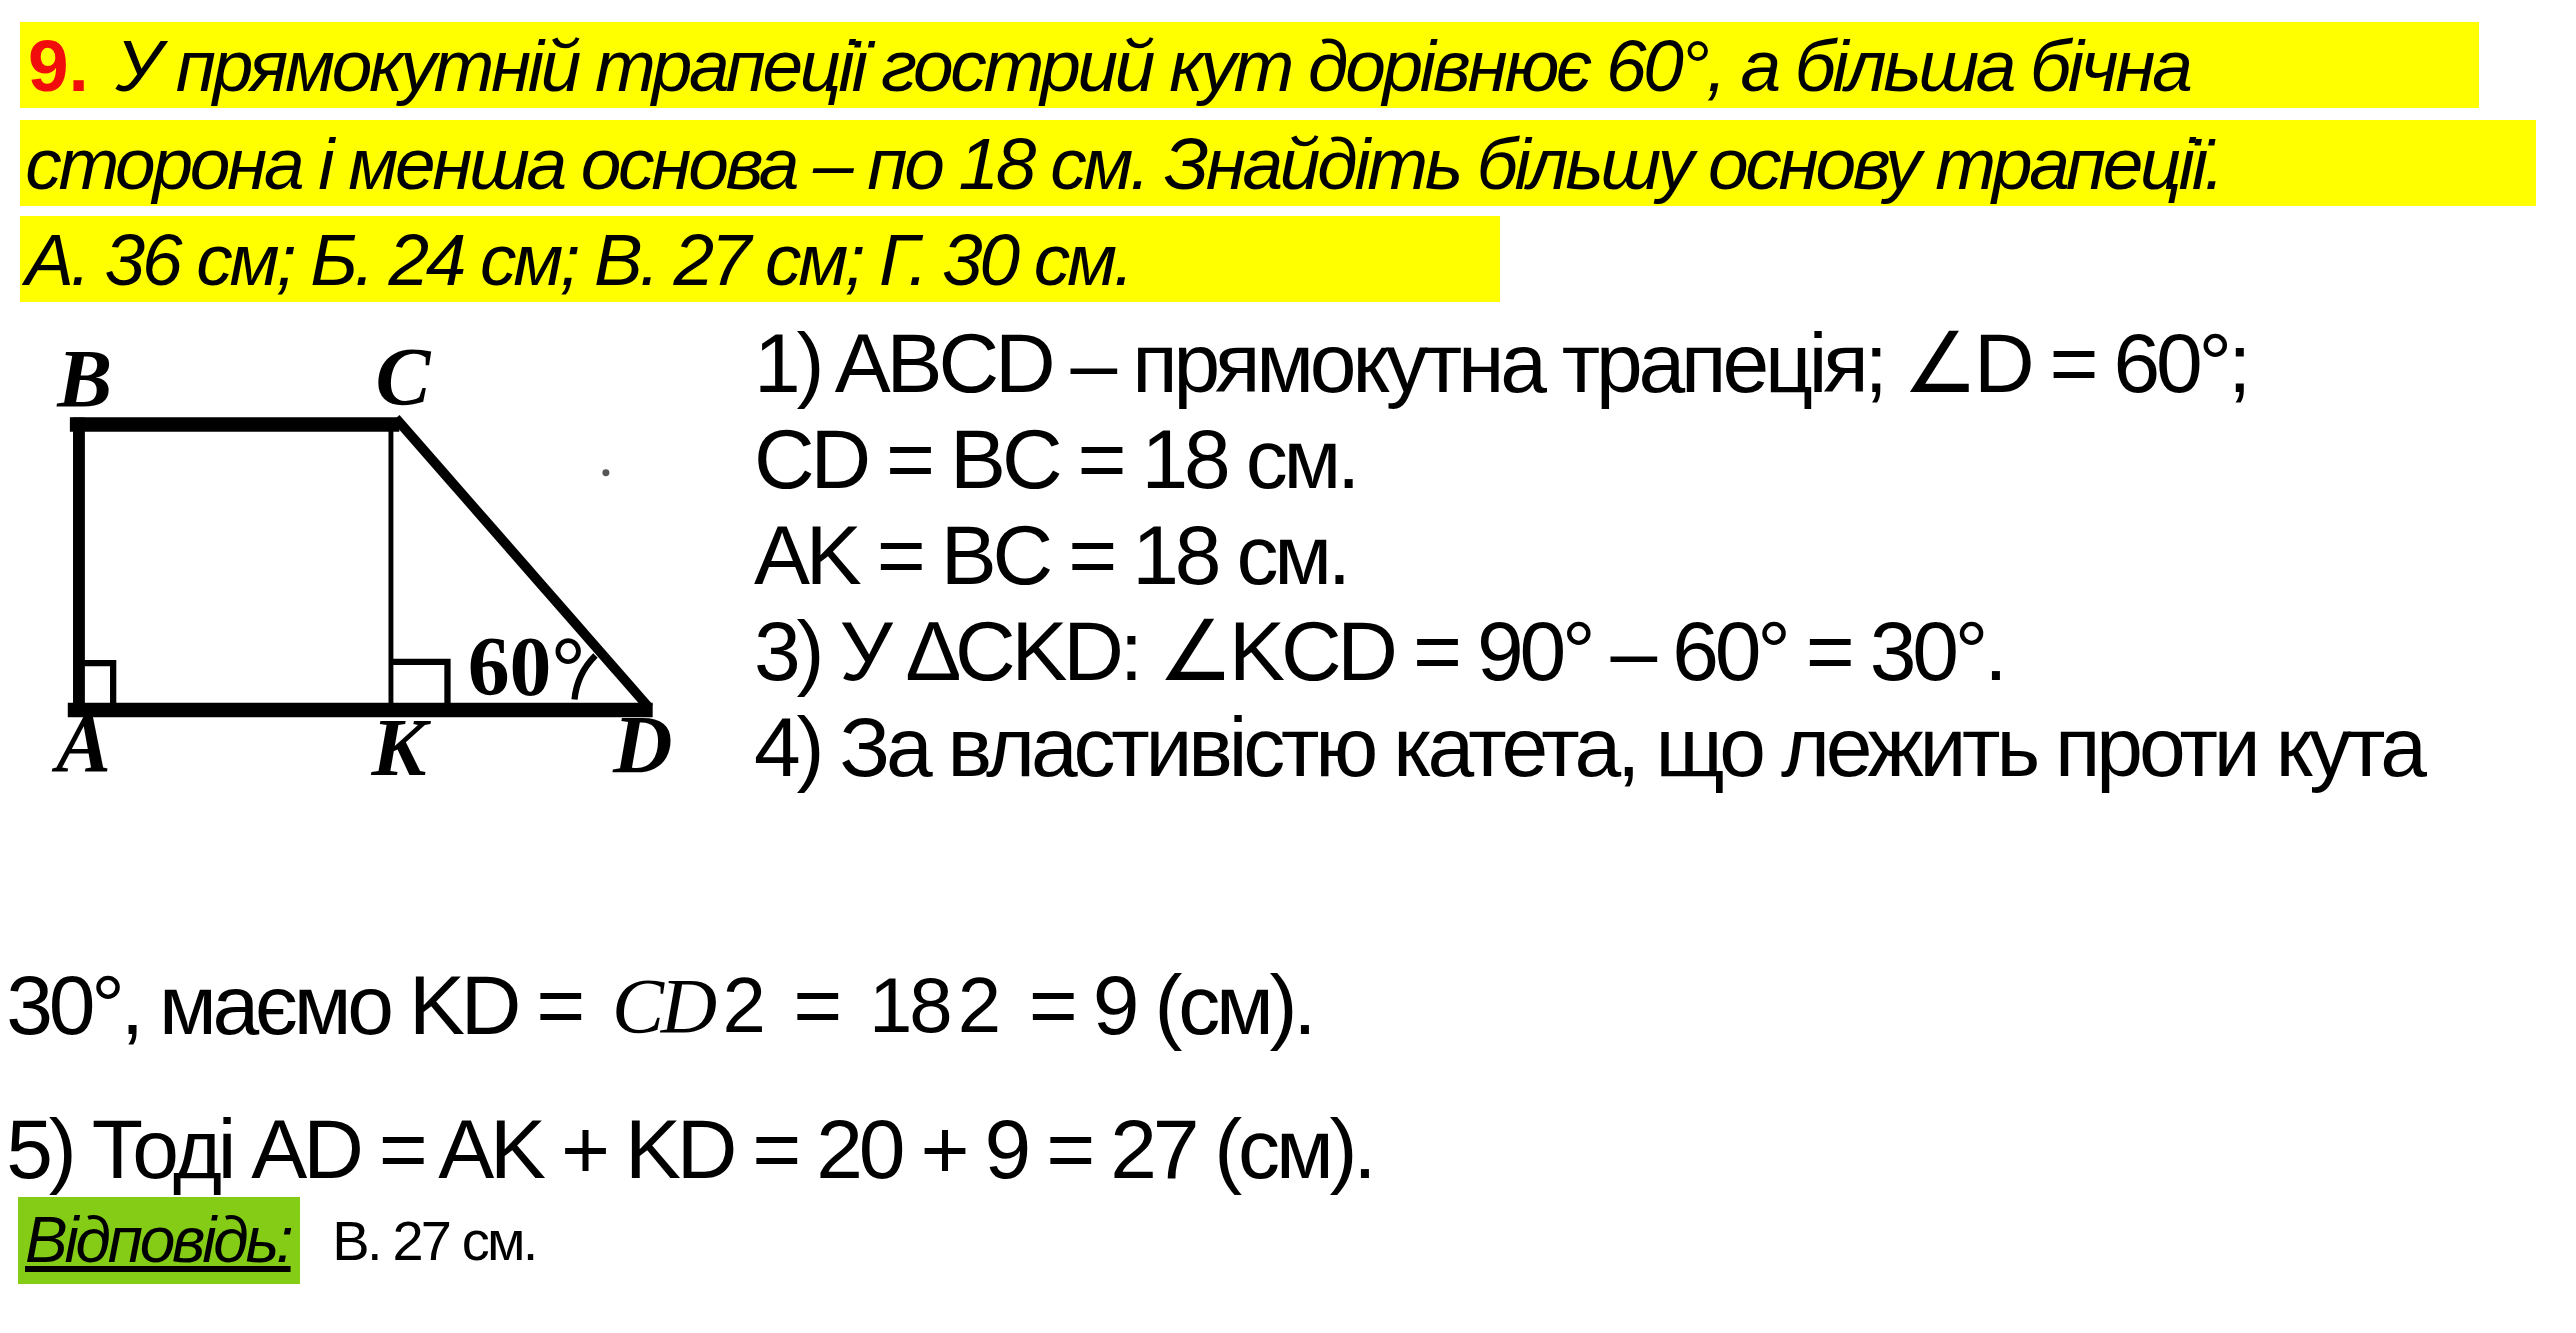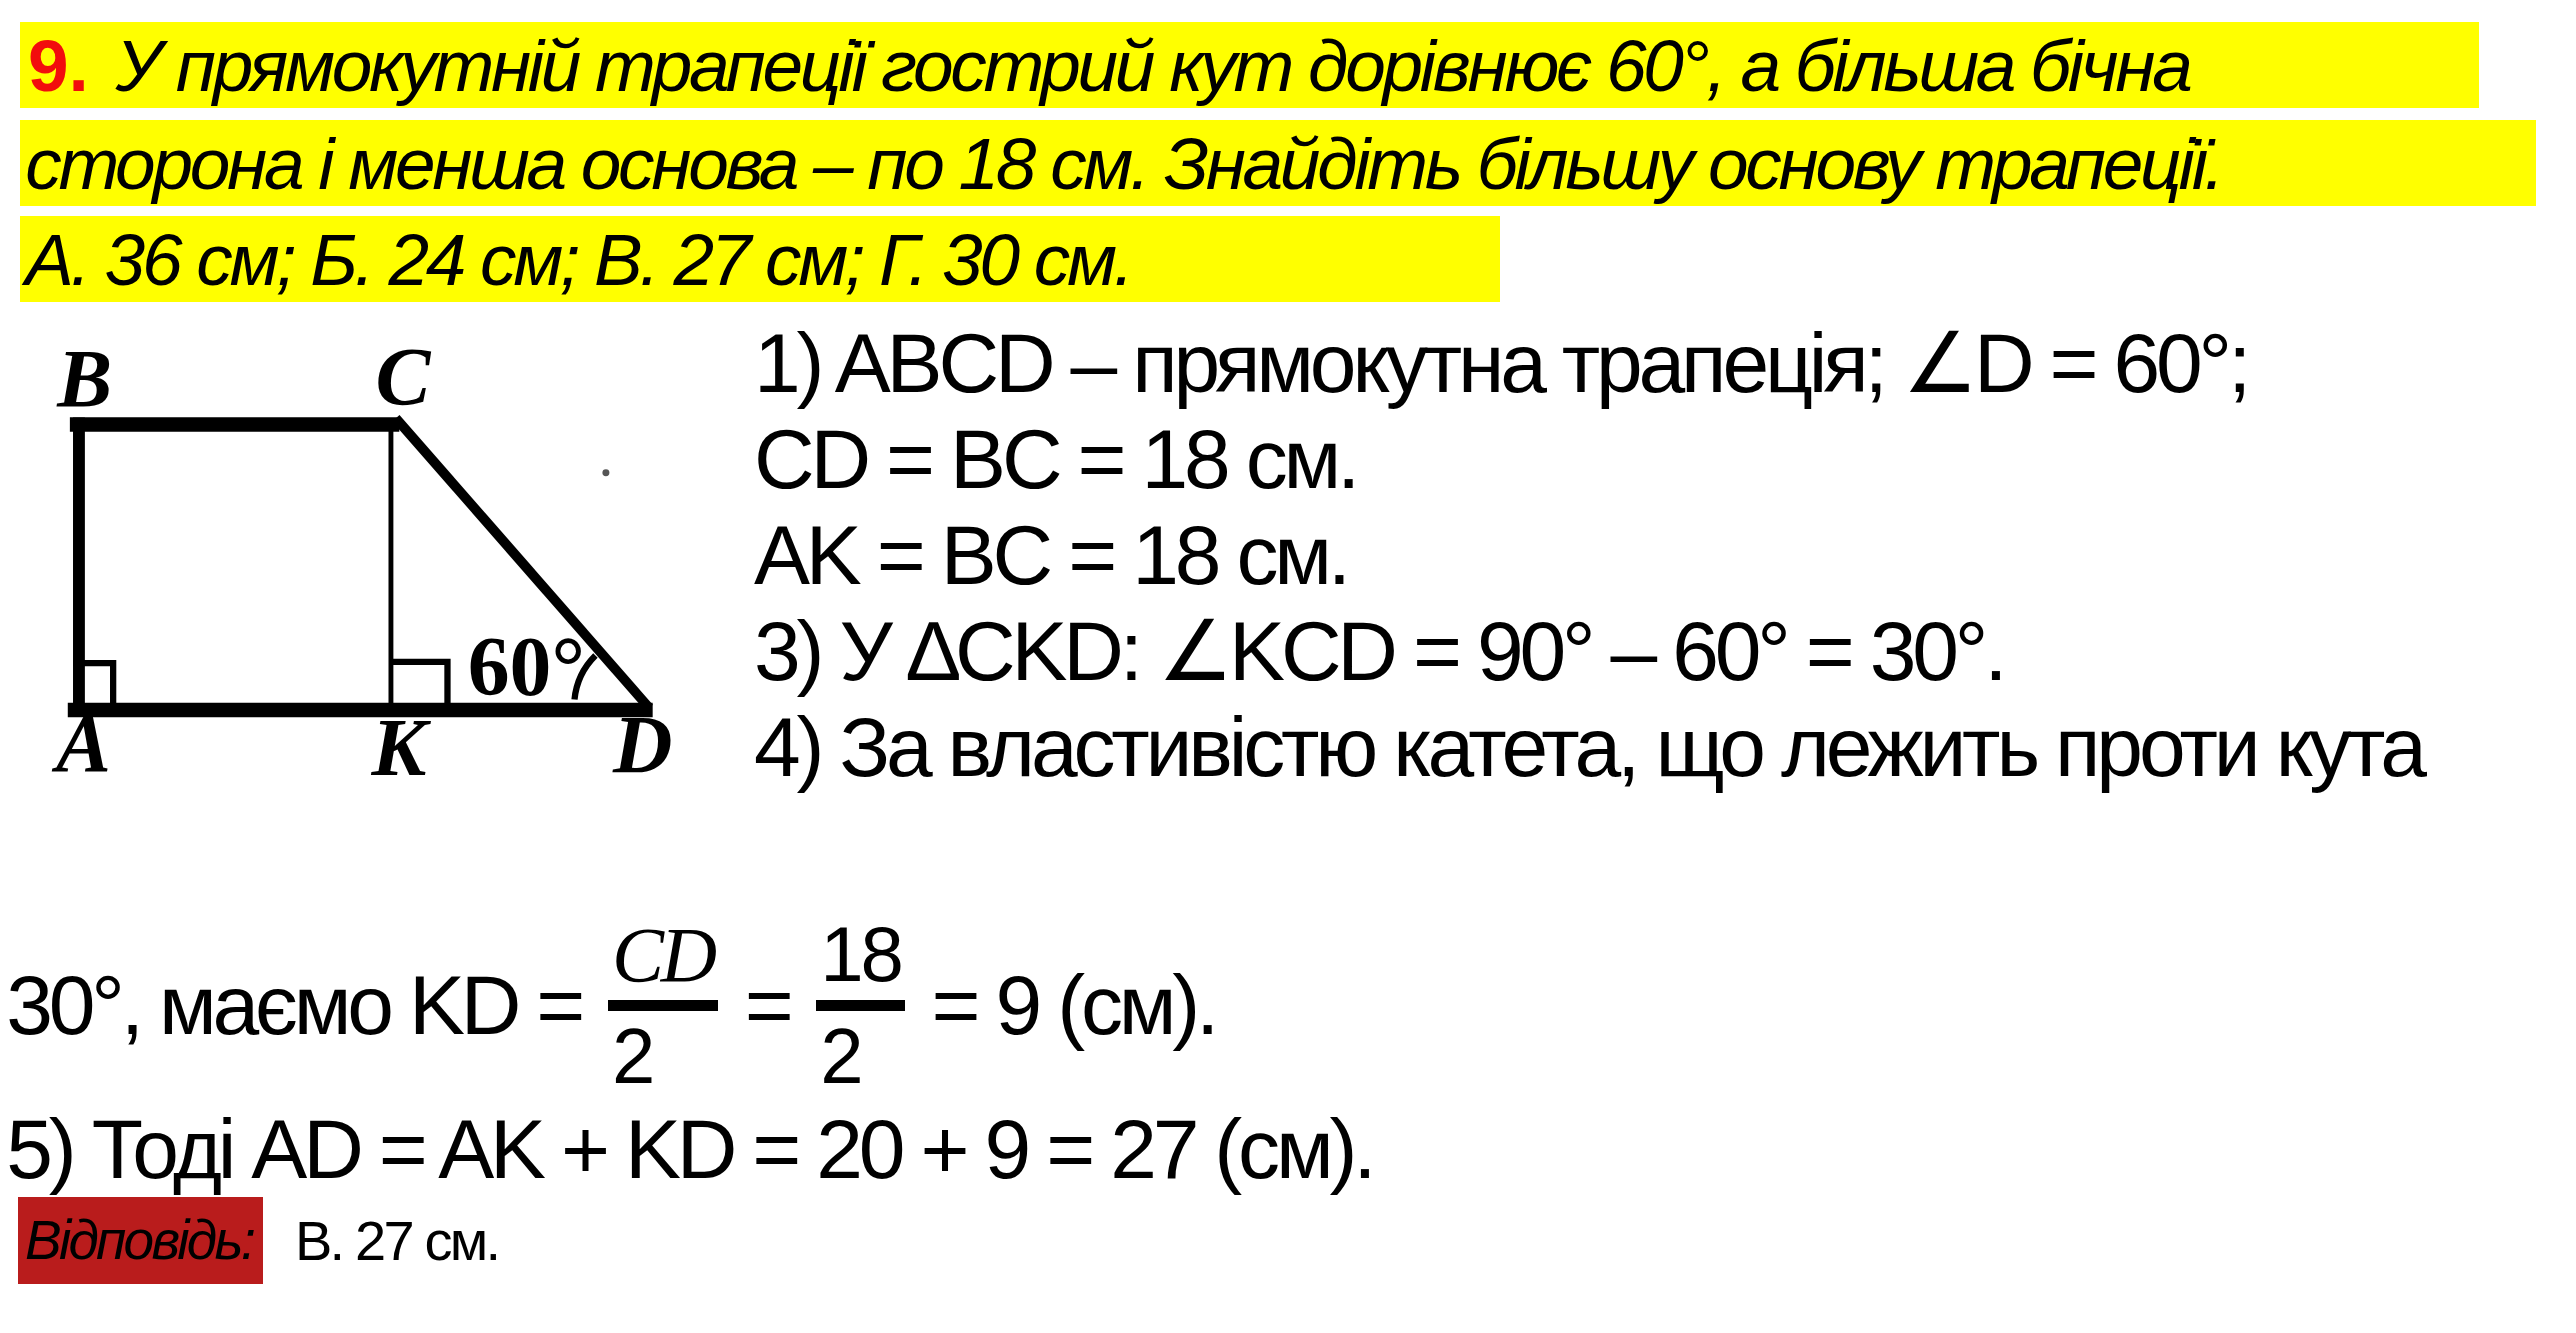--- a/index.html
+++ b/index.html
@@ -53,41 +53,42 @@
     font-size:84px; line-height:96px;
     letter-spacing:-0.05em;
     white-space:nowrap;
   }
   .formula {
     position:absolute; left:6.3px; top:916px; height:179px;
     display:flex; align-items:center; gap:26.5px;
     font-size:84px; letter-spacing:-0.05em;
     white-space:nowrap;
   }
-  .frac { display:inline-flex; flex-direction:column; align-items:flex-start; }
+  .frac { display:inline-flex; flex-direction:row; align-items:flex-end; }
   .frac .num, .frac .den { font-size:78px; line-height:1.02; letter-spacing:-0.04em; padding:0 4.2px; }
   .frac .num-it { font-family:"Liberation Serif","DejaVu Serif",serif; font-style:italic; }
   .frac .bar { align-self:stretch; height:11.2px; background:#000; margin:5.6px 0; }
   .step5 {
     position:absolute; left:6.3px; top:1101px;
     font-size:84px; line-height:96px; letter-spacing:-0.05em;
     white-space:nowrap;
   }
   .answer {
     position:absolute; left:18px; top:1197px; height:87px;
     display:flex; align-items:center;
     white-space:nowrap;
   }
   .answer .label {
     display:inline-block;
-    background:#b91c1c;
+    background:#84cc16;
     font-style:italic;
-    font-size:55px; line-height:87px;
+    font-size:64px; line-height:87px;
     letter-spacing:-0.05em;
     padding:0 9.8px 0 7px;
+    text-decoration:underline;
   }
   .answer .value { font-size:56px; letter-spacing:-0.05em; margin-left:32px; }
 </style>
 </head>
 <body>
 
 <div class="page">
 
   <div class="hl-band hl1">
     <span class="prob-num">9.</span>

